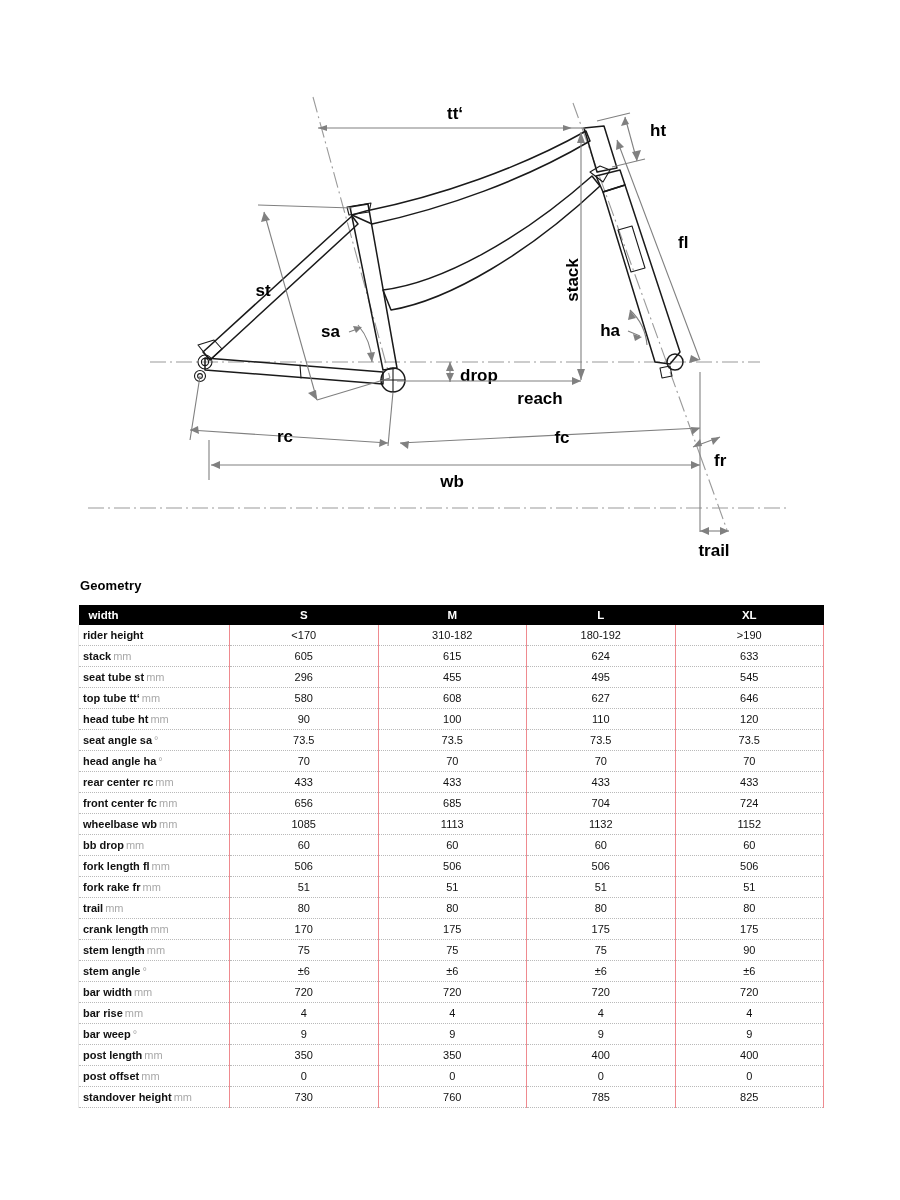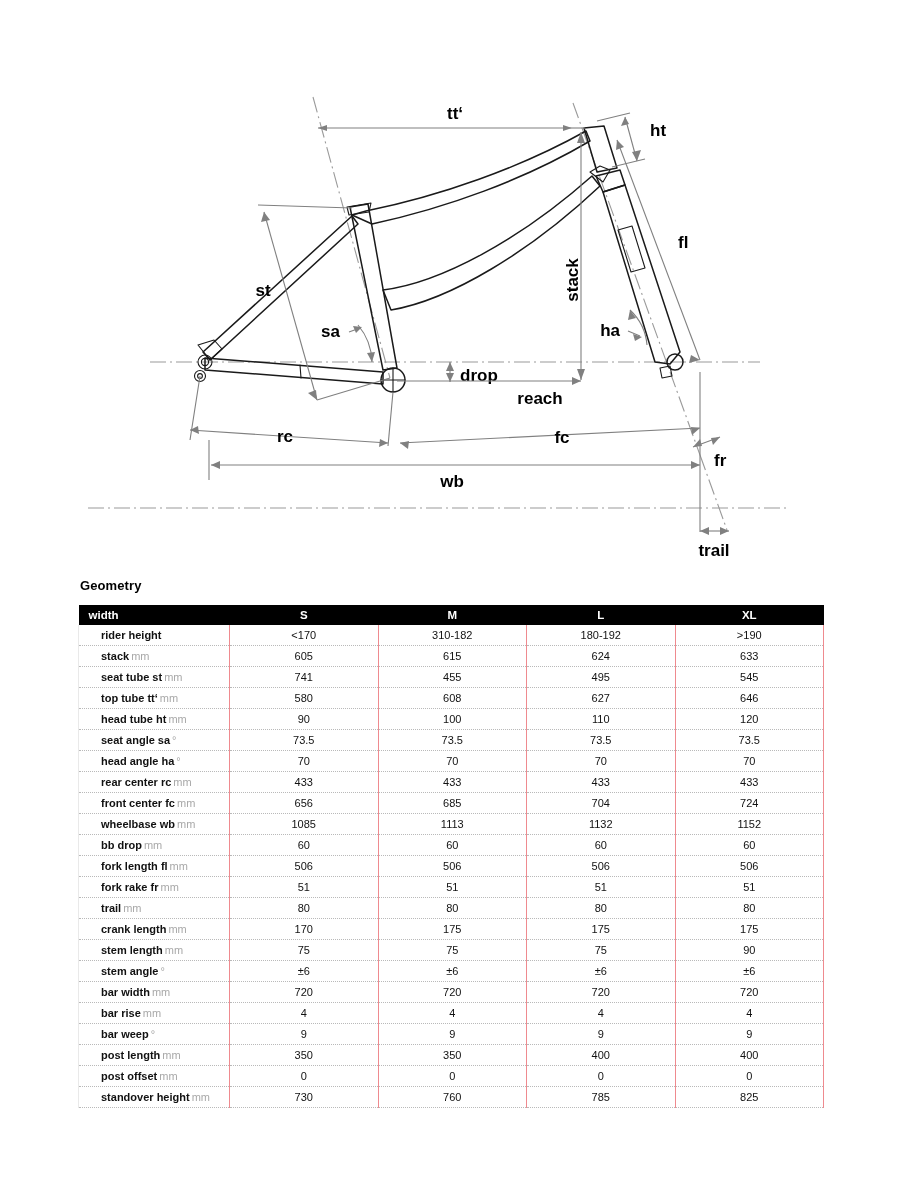--- a/index.html
+++ b/index.html
@@ -91,21 +91,21 @@
     text-align: center;
     vertical-align: middle;
     border-bottom: 1px dotted #b9b9b9;
     border-right: 1px solid #ef8a8f;
     font-size: 11px;
     color: #111111;
     white-space: nowrap;
   }
   table.geo tbody td.lab {
     text-align: left;
-    padding-left: 22px;
+    padding-left: 4px;
     border-right: 1px solid #ef8a8f;
     font-weight: bold;
     margin-left: 37px;
   }
   table.geo tbody tr td:first-child {
     border-left: 1px solid #e9e9e9;
   }
   table.geo tbody tr:last-child td {
     border-bottom: 1px dotted #b9b9b9;
   }
@@ -307,21 +307,21 @@
         </tr>
         <tr>
           <td class="lab"><span>stack</span><span class="unit">mm</span></td>
           <td>605</td>
           <td>615</td>
           <td>624</td>
           <td>633</td>
         </tr>
         <tr>
           <td class="lab"><span>seat tube st</span><span class="unit">mm</span></td>
-          <td>741</td>
+          <td>296</td>
           <td>455</td>
           <td>495</td>
           <td>545</td>
         </tr>
         <tr>
           <td class="lab"><span>top tube tt‘</span><span class="unit">mm</span></td>
           <td>580</td>
           <td>608</td>
           <td>627</td>
           <td>646</td>

